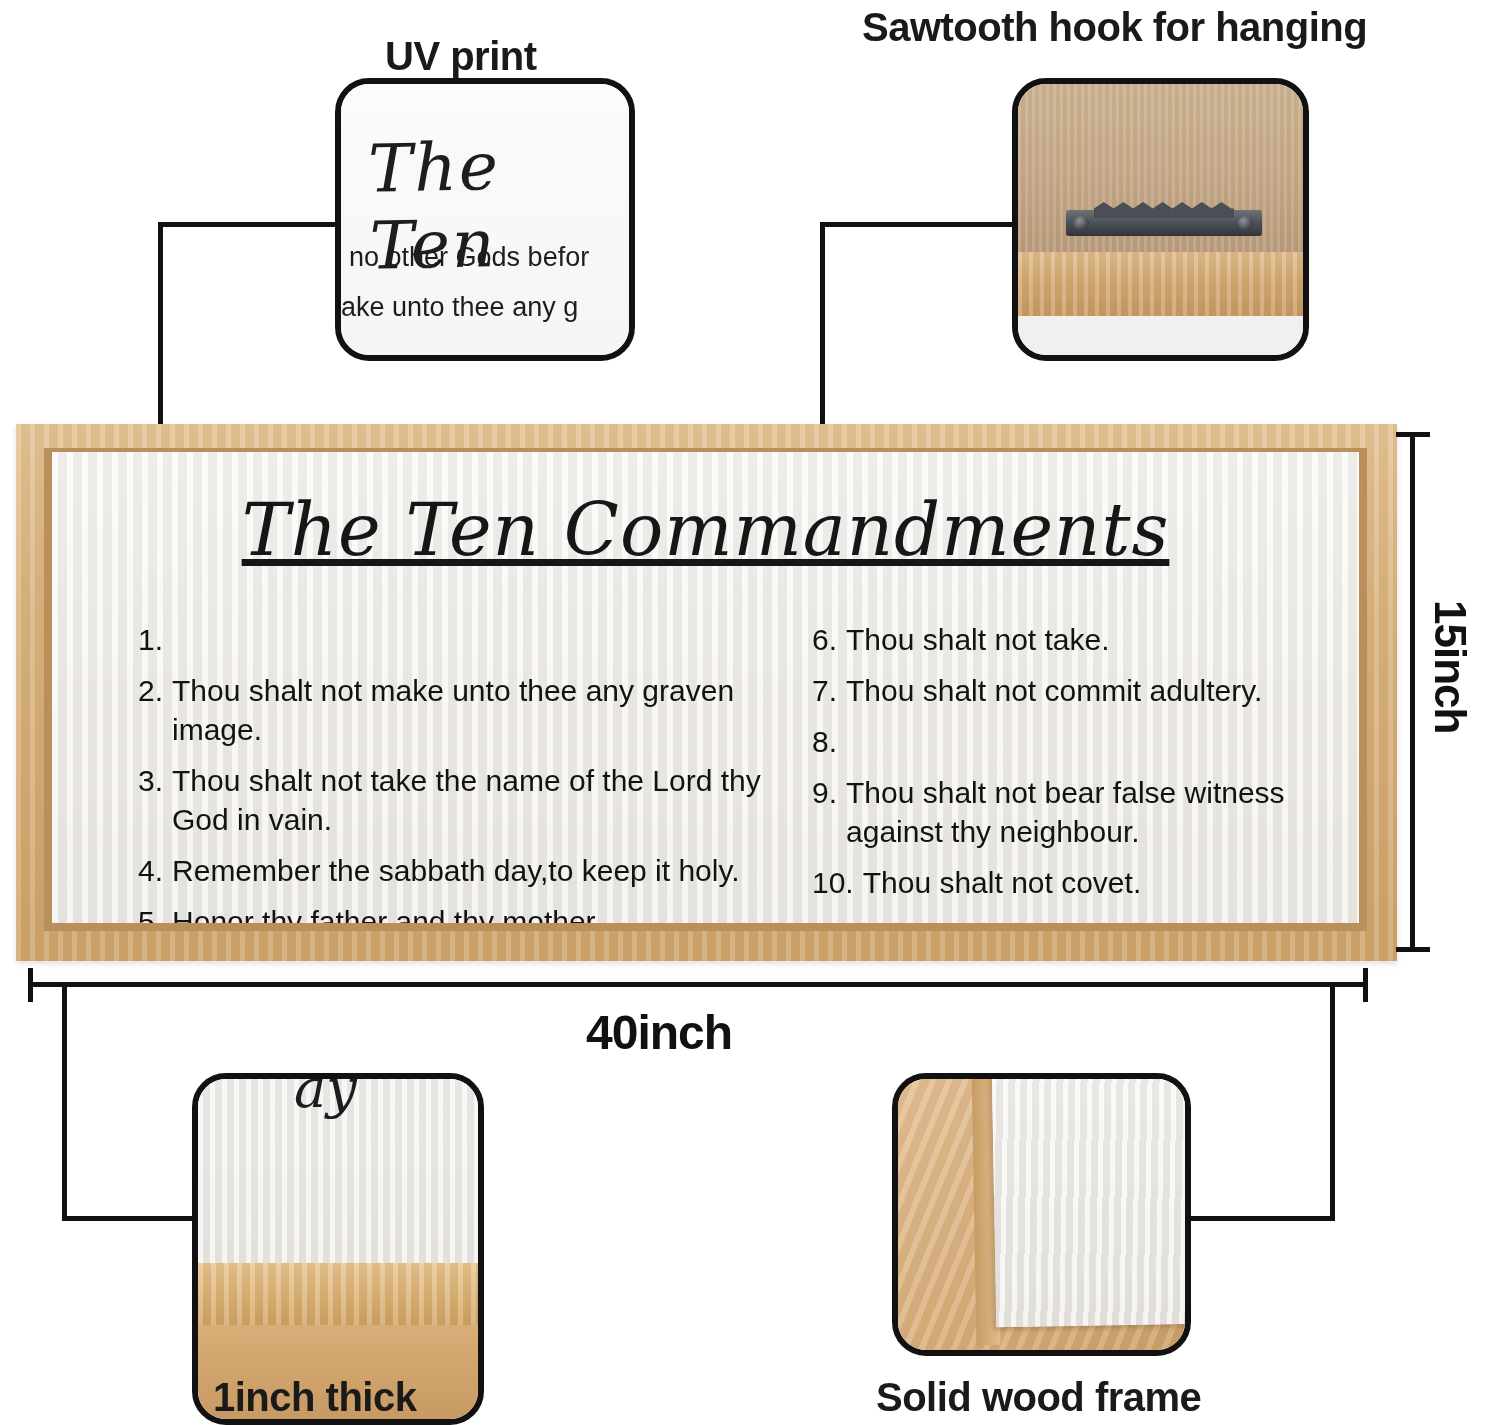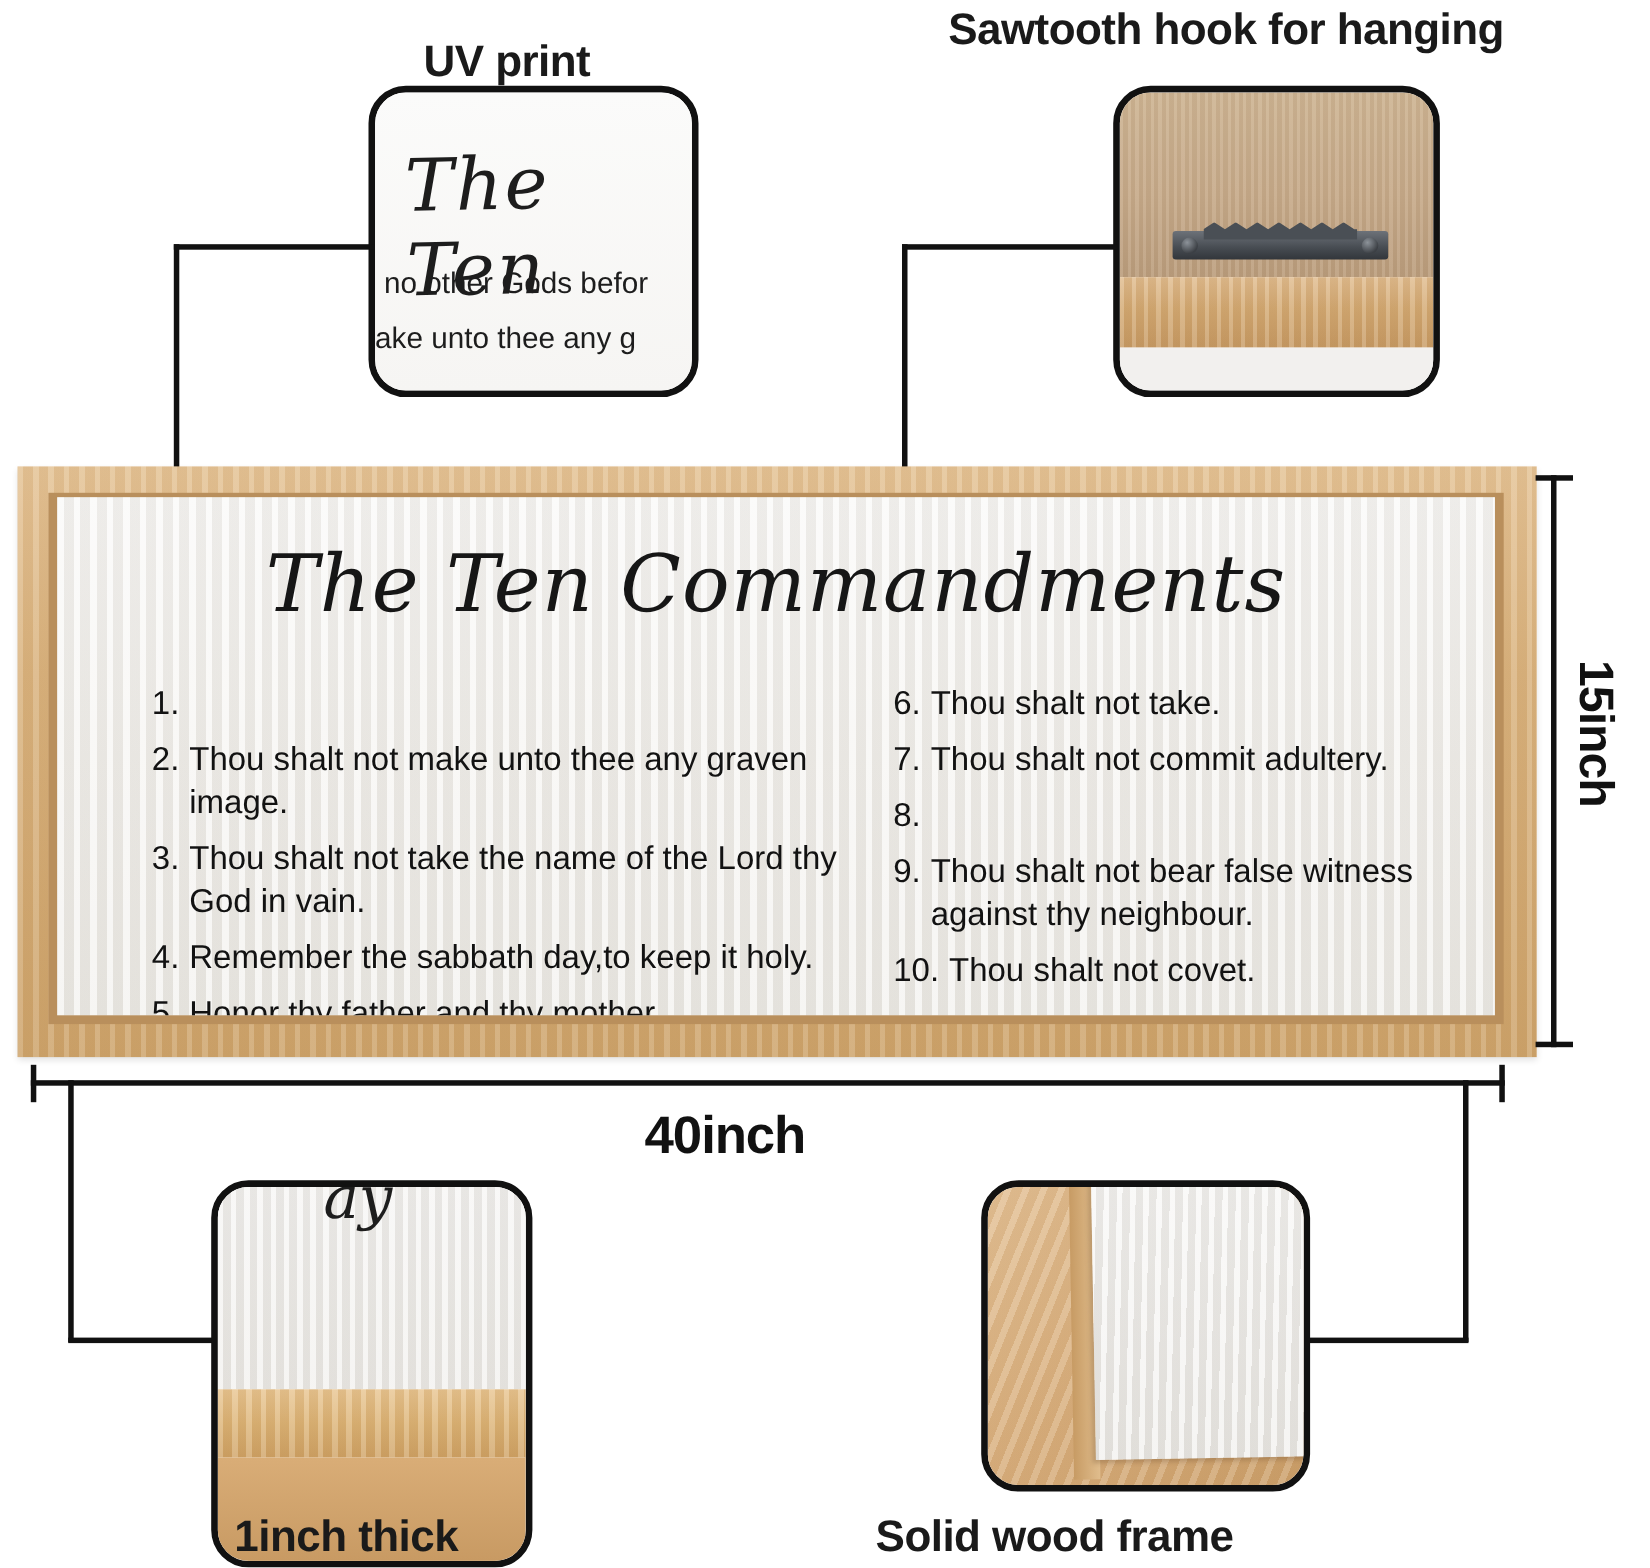--- a/index.html
+++ b/index.html
@@ -21,21 +21,21 @@
     position: absolute;
     font-size: 40px;
     font-weight: 700;
     color: #1a1a1a;
     letter-spacing: -0.5px;
     white-space: nowrap;
   }
   #label-uv-print { left: 385px; top: 5px; margin-top: 29px; }
   #label-sawtooth { left: 862px; top: 5px; }
   #label-thick { left: 213px; top: 1375px; text-align: center; }
-  #label-solid-wood { left: 796px; top: 1375px; }
+  #label-solid-wood { left: 876px; top: 1375px; }
 
   
   .bubble {
     position: absolute;
     border: 6px solid #111111;
     border-radius: 34px;
     overflow: hidden;
     background: #ffffff;
     box-sizing: border-box;
   }
@@ -234,20 +234,21 @@
     position: absolute;
     left: 0; right: 0; top: 36px;
     text-align: center;
     font-family: "DejaVu Serif", serif;
     font-style: italic;
     font-weight: 400;
     font-size: 72px;
     letter-spacing: 1px;
     color: #161616;
     z-index: 2;
+    text-decoration: underline;
   }
   .cmd-col {
     position: absolute;
     z-index: 2;
   }
   #col-left { left: 86px; top: 168px; width: 650px; }
   #col-right { left: 760px; top: 168px; width: 560px; }
   .cmd-item {
     display: flex;
     align-items: flex-start;

